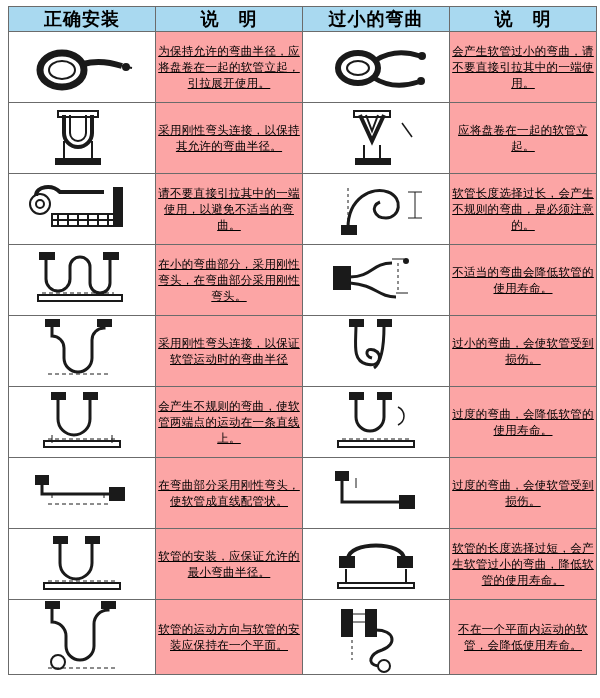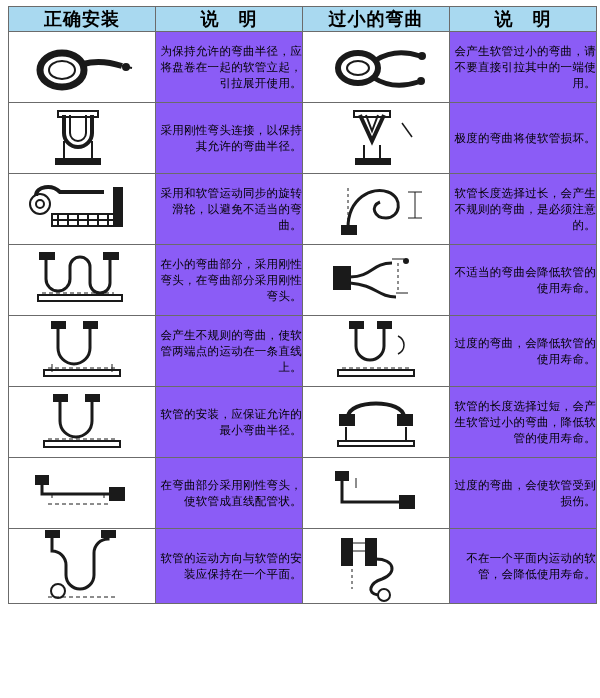--- a/index.html
+++ b/index.html
@@ -43,27 +43,28 @@
     text-align:center;
     letter-spacing:1px;
   }
   td.pic{
     background:#ffffff;
     text-align:center;
     vertical-align:middle;
     height:70px;
   }
   td.desc{
-    background:#8b5cf6;
+    background:#fca5a5;
     font-size:11.5px;
     line-height:16px;
     color:#000;
     padding:4px 6px;
-    text-align:right;
+    text-align:center;
     letter-spacing:0.3px;
+    text-decoration:underline;
   }
   .col-pic{width:146px;}
   .col-desc{width:146px;}
   svg{display:block;margin:0 auto;}
   .ink{stroke:#1a1a1a;fill:none;}
 </style>
 </head>
 <body>
 
 <div class="page">
@@ -128,38 +129,38 @@
             <g class="ink" stroke-width="2">
               <path d="M44 8 L56 34 L68 8" stroke-width="4"></path>
               <path d="M50 8 L56 24 L62 8"></path>
               <rect x="38" y="4" width="36" height="6"></rect>
               <path d="M48 38 L48 52 M64 38 L64 52"></path>
               <rect x="40" y="52" width="34" height="5" fill="#1a1a1a"></rect>
               <path d="M86 16 L96 30" stroke-width="1.5"></path>
             </g>
           </svg>
         </td>
-        <td class="desc">极度的弯曲将使软管损坏。</td>
+        <td class="desc">应将盘卷在一起的软管立起。</td>
       </tr>
 
       <tr>
         <td class="pic">
           <svg width="128" height="62" viewBox="0 0 128 62">
             <g class="ink" stroke-width="2">
               <path d="M18 18 C18 8 34 6 42 14 L86 14" stroke-width="4"></path>
               <circle cx="22" cy="26" r="10"></circle>
               <circle cx="22" cy="26" r="4"></circle>
               <rect x="34" y="36" width="62" height="12"></rect>
               <path d="M34 42 L96 42"></path>
               <path d="M40 36 L40 48 M50 36 L50 48 M60 36 L60 48 M70 36 L70 48 M80 36 L80 48 M90 36 L90 48"></path>
               <rect x="96" y="10" width="8" height="38" fill="#1a1a1a"></rect>
             </g>
           </svg>
         </td>
-        <td class="desc">采用和软管运动同步的旋转滑轮，以避免不适当的弯曲。</td>
+        <td class="desc">请不要直接引拉其中的一端使用，以避免不适当的弯曲。</td>
         <td class="pic">
           <svg width="128" height="62" viewBox="0 0 128 62">
             <g class="ink" stroke-width="2">
               <path d="M36 50 C36 20 60 8 76 14 C92 20 88 40 74 40 C62 40 58 28 68 24" stroke-width="3"></path>
               <rect x="30" y="48" width="14" height="8" fill="#1a1a1a"></rect>
               <path d="M36 10 L36 50" stroke-dasharray="3 3" stroke-width="1"></path>
               <path d="M96 14 L110 14 M96 40 L110 40" stroke-width="1"></path>
               <path d="M103 14 L103 40" stroke-width="1"></path>
             </g>
           </svg>
@@ -189,20 +190,44 @@
               <path d="M38 34 C64 36 66 48 84 48" stroke-width="3"></path>
               <path d="M80 10 L92 10 M84 44 L96 44" stroke-width="1"></path>
               <path d="M86 14 L86 44" stroke-width="1" stroke-dasharray="3 3"></path>
               <circle cx="94" cy="12" r="2" fill="#1a1a1a"></circle>
             </g>
           </svg>
         </td>
         <td class="desc">不适当的弯曲会降低软管的使用寿命。</td>
       </tr>
 
+      <tr>
+        <td class="pic">
+          <svg width="128" height="66" viewBox="0 0 128 66">
+            <g class="ink" stroke-width="2">
+              <path d="M34 6 L34 18 A12 12 0 0 1 46 30 L46 40 A14 14 0 0 0 74 40 L74 22 A12 12 0 0 1 86 10 L86 6" stroke-width="3"></path>
+              <rect x="28" y="2" width="13" height="6" fill="#1a1a1a"></rect>
+              <rect x="80" y="2" width="13" height="6" fill="#1a1a1a"></rect>
+              <path d="M30 56 L92 56" stroke-width="1" stroke-dasharray="4 3"></path>
+            </g>
+          </svg>
+        </td>
+        <td class="desc">采用刚性弯头连接，以保证软管运动时的弯曲半径</td>
+        <td class="pic">
+          <svg width="128" height="66" viewBox="0 0 128 66">
+            <g class="ink" stroke-width="2">
+              <path d="M44 6 C44 26 40 42 54 46 C68 50 72 36 62 32 C54 29 52 38 60 40" stroke-width="3"></path>
+              <path d="M72 8 C72 28 70 44 62 50" stroke-width="3"></path>
+              <rect x="38" y="2" width="13" height="6" fill="#1a1a1a"></rect>
+              <rect x="66" y="2" width="13" height="6" fill="#1a1a1a"></rect>
+            </g>
+          </svg>
+        </td>
+        <td class="desc">过小的弯曲，会使软管受到损伤。</td>
+      </tr>
 
       <tr>
         <td class="pic">
           <svg width="128" height="62" viewBox="0 0 128 62">
             <g class="ink" stroke-width="2">
               <path d="M40 6 L40 28 A16 16 0 0 0 72 28 L72 6" stroke-width="3"></path>
               <rect x="34" y="2" width="13" height="6" fill="#1a1a1a"></rect>
               <rect x="66" y="2" width="13" height="6" fill="#1a1a1a"></rect>
               <path d="M30 48 L98 48" stroke-width="1" stroke-dasharray="4 3"></path>
               <rect x="26" y="50" width="76" height="6"></rect>
@@ -221,20 +246,46 @@
               <rect x="26" y="50" width="76" height="6"></rect>
               <path d="M86 16 C94 20 94 30 86 34" stroke-width="1.5"></path>
             </g>
           </svg>
         </td>
         <td class="desc">过度的弯曲，会降低软管的使用寿命。</td>
       </tr>
 
       <tr>
         <td class="pic">
+          <svg width="128" height="58" viewBox="0 0 128 58">
+            <g class="ink" stroke-width="2">
+              <path d="M24 18 L24 30 L96 30" stroke-width="3"></path>
+              <rect x="18" y="12" width="12" height="8" fill="#1a1a1a"></rect>
+              <rect x="92" y="24" width="14" height="12" fill="#1a1a1a"></rect>
+              <path d="M34 30 L34 34 M86 30 L86 34" stroke-width="1"></path>
+              <path d="M30 40 L92 40" stroke-width="1" stroke-dasharray="4 3"></path>
+            </g>
+          </svg>
+        </td>
+        <td class="desc">在弯曲部分采用刚性弯头，使软管成直线配管状。</td>
+        <td class="pic">
+          <svg width="128" height="58" viewBox="0 0 128 58">
+            <g class="ink" stroke-width="2">
+              <path d="M30 14 L30 38 L92 38" stroke-width="3"></path>
+              <rect x="24" y="8" width="12" height="8" fill="#1a1a1a"></rect>
+              <rect x="88" y="32" width="14" height="12" fill="#1a1a1a"></rect>
+              <path d="M44 14 L44 24" stroke-width="1"></path>
+            </g>
+          </svg>
+        </td>
+        <td class="desc">过度的弯曲，会使软管受到损伤。</td>
+      </tr>
+
+      <tr>
+        <td class="pic">
           <svg width="128" height="62" viewBox="0 0 128 62">
             <g class="ink" stroke-width="2">
               <path d="M42 8 L42 30 A16 16 0 0 0 74 30 L74 8" stroke-width="3"></path>
               <rect x="36" y="4" width="13" height="6" fill="#1a1a1a"></rect>
               <rect x="68" y="4" width="13" height="6" fill="#1a1a1a"></rect>
               <path d="M30 48 L98 48" stroke-width="1" stroke-dasharray="4 3"></path>
               <rect x="26" y="50" width="76" height="6"></rect>
             </g>
           </svg>
         </td>
@@ -244,46 +295,20 @@
             <g class="ink" stroke-width="2">
               <path d="M36 26 C36 8 92 8 92 26" stroke-width="4"></path>
               <rect x="28" y="24" width="14" height="10" fill="#1a1a1a"></rect>
               <rect x="86" y="24" width="14" height="10" fill="#1a1a1a"></rect>
               <path d="M34 36 L34 50 M94 36 L94 50" stroke-width="2"></path>
               <rect x="26" y="50" width="76" height="5"></rect>
             </g>
           </svg>
         </td>
         <td class="desc">软管的长度选择过短，会产生软管过小的弯曲，降低软管的使用寿命。</td>
-      </tr>
-
-      <tr>
-        <td class="pic">
-          <svg width="128" height="58" viewBox="0 0 128 58">
-            <g class="ink" stroke-width="2">
-              <path d="M24 18 L24 30 L96 30" stroke-width="3"></path>
-              <rect x="18" y="12" width="12" height="8" fill="#1a1a1a"></rect>
-              <rect x="92" y="24" width="14" height="12" fill="#1a1a1a"></rect>
-              <path d="M34 30 L34 34 M86 30 L86 34" stroke-width="1"></path>
-              <path d="M30 40 L92 40" stroke-width="1" stroke-dasharray="4 3"></path>
-            </g>
-          </svg>
-        </td>
-        <td class="desc">在弯曲部分采用刚性弯头，使软管成直线配管状。</td>
-        <td class="pic">
-          <svg width="128" height="58" viewBox="0 0 128 58">
-            <g class="ink" stroke-width="2">
-              <path d="M30 14 L30 38 L92 38" stroke-width="3"></path>
-              <rect x="24" y="8" width="12" height="8" fill="#1a1a1a"></rect>
-              <rect x="88" y="32" width="14" height="12" fill="#1a1a1a"></rect>
-              <path d="M44 14 L44 24" stroke-width="1"></path>
-            </g>
-          </svg>
-        </td>
-        <td class="desc">过度的弯曲，会使软管受到损伤。</td>
       </tr>
 
       <tr>
         <td class="pic">
           <svg width="128" height="74" viewBox="0 0 128 74">
             <g class="ink" stroke-width="2">
               <path d="M34 6 L34 22 A14 14 0 0 1 48 36 L48 46 A14 14 0 0 0 76 46 L76 24 A14 14 0 0 1 90 10 L90 6" stroke-width="3"></path>
               <rect x="28" y="2" width="13" height="6" fill="#1a1a1a"></rect>
               <rect x="84" y="2" width="13" height="6" fill="#1a1a1a"></rect>
               <circle cx="40" cy="62" r="7"></circle>

